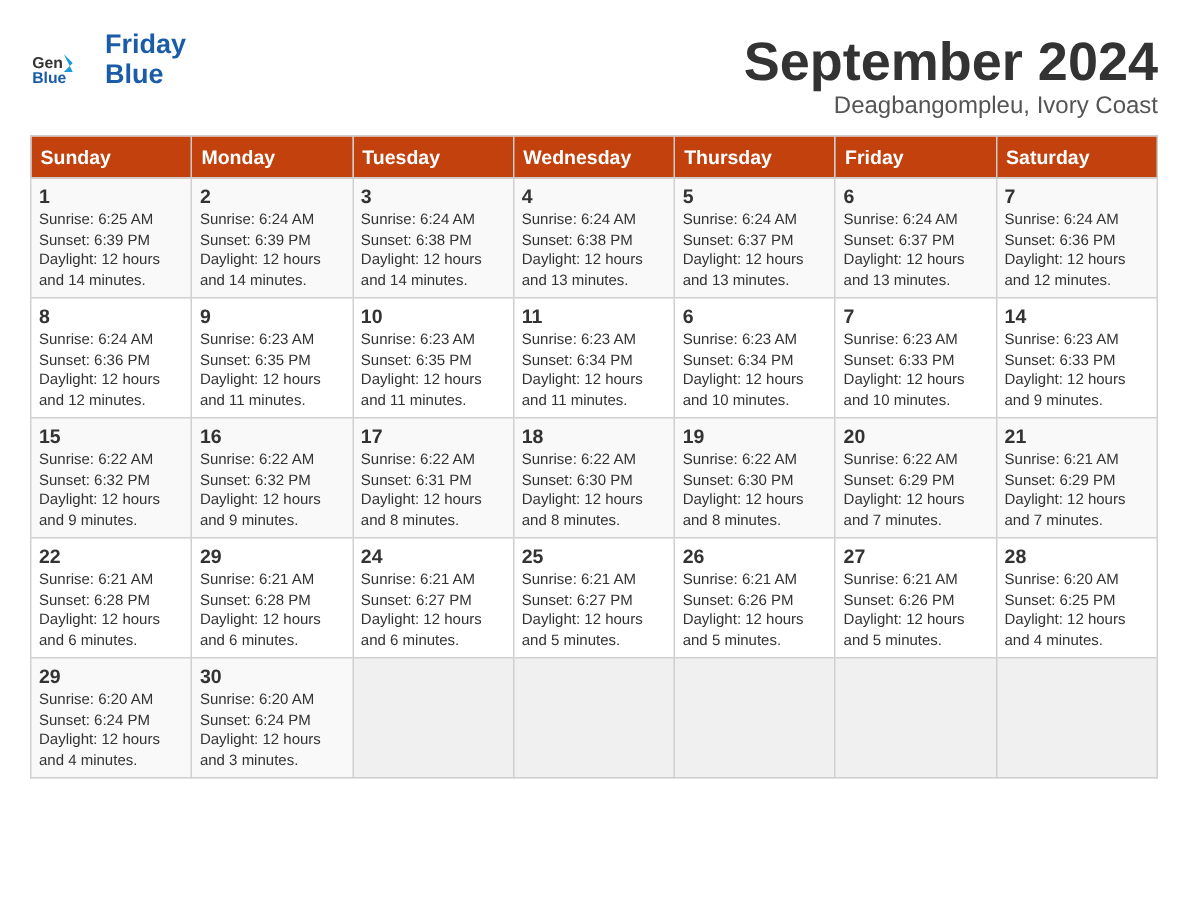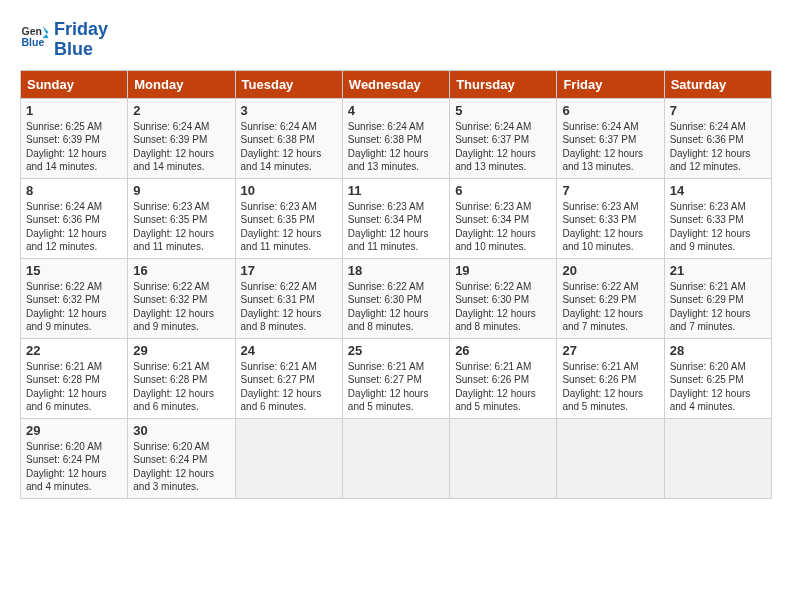--- a/index.html
+++ b/index.html
@@ -11,22 +11,22 @@
       padding: 20px;
     }
     .header-section {
       display: flex;
       justify-content: space-between;
       align-items: flex-start;
       margin-bottom: 10px;
     }
     .logo {
       display: flex;
-      align-items: flex-start;
-      gap: 4px;
+      align-items: flex-end;
+      gap: 20px;
     }
     .logo-text {
       font-size: 18px;
       font-weight: bold;
       color: #333;
       line-height: 1.1;
     }
     .logo-text span {
       color: #1a5ca8;
     }
@@ -100,20 +100,22 @@
       <text x="2" y="34" font-size="14" font-weight="bold" fill="#1a5ca8">Blue</text>
       <polygon points="30,8 38,16 30,24 38,24" fill="#1a9cd8"></polygon>
     </svg>
     <div>
       <div class="logo-text">
         <span>Friday</span><br><span style="color:#1a5ca8">Blue</span>
       </div>
     </div>
   </div>
   <div class="title-block">
+    <div class="month-title">September 2024</div>
+    <div class="location-title">Deagbangompleu, Ivory Coast</div>
   </div>
 </div>
 
 <table>
   <thead>
     <tr>
       <th>Sunday</th>
       <th>Monday</th>
       <th>Tuesday</th>
       <th>Wednesday</th>

